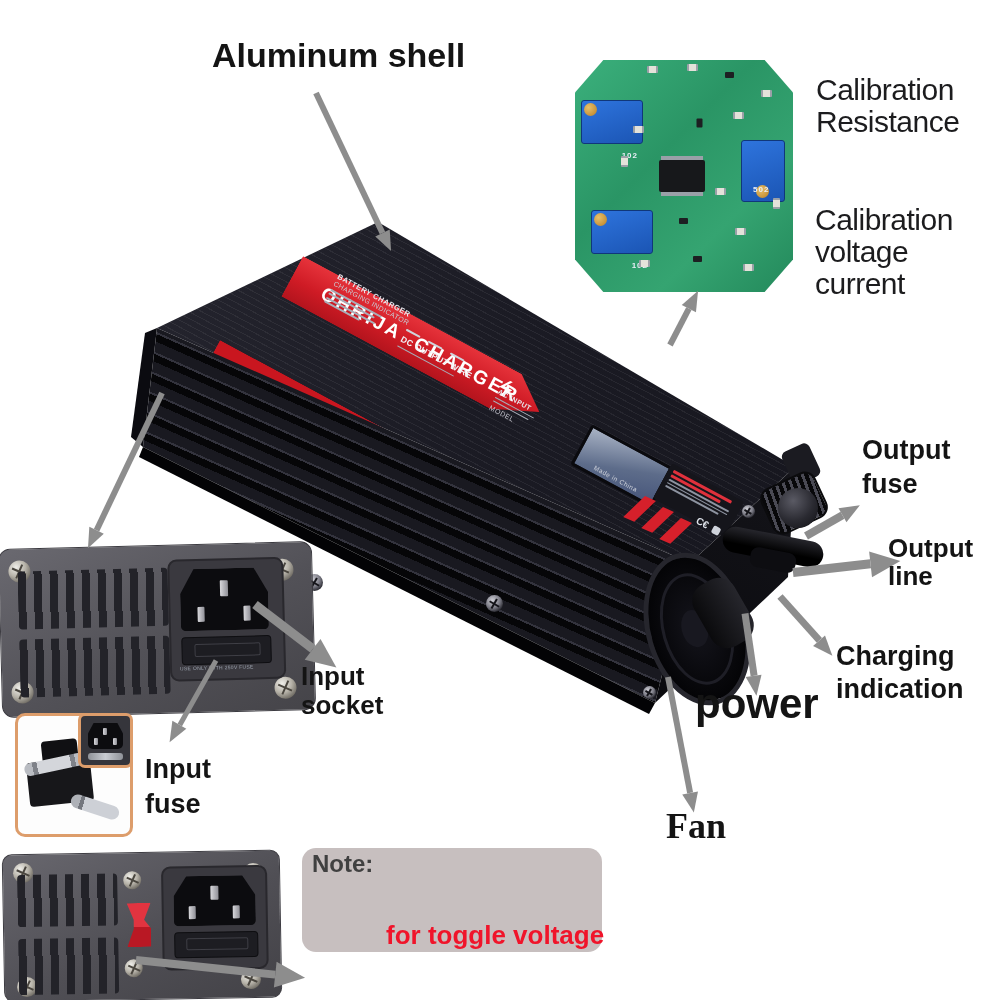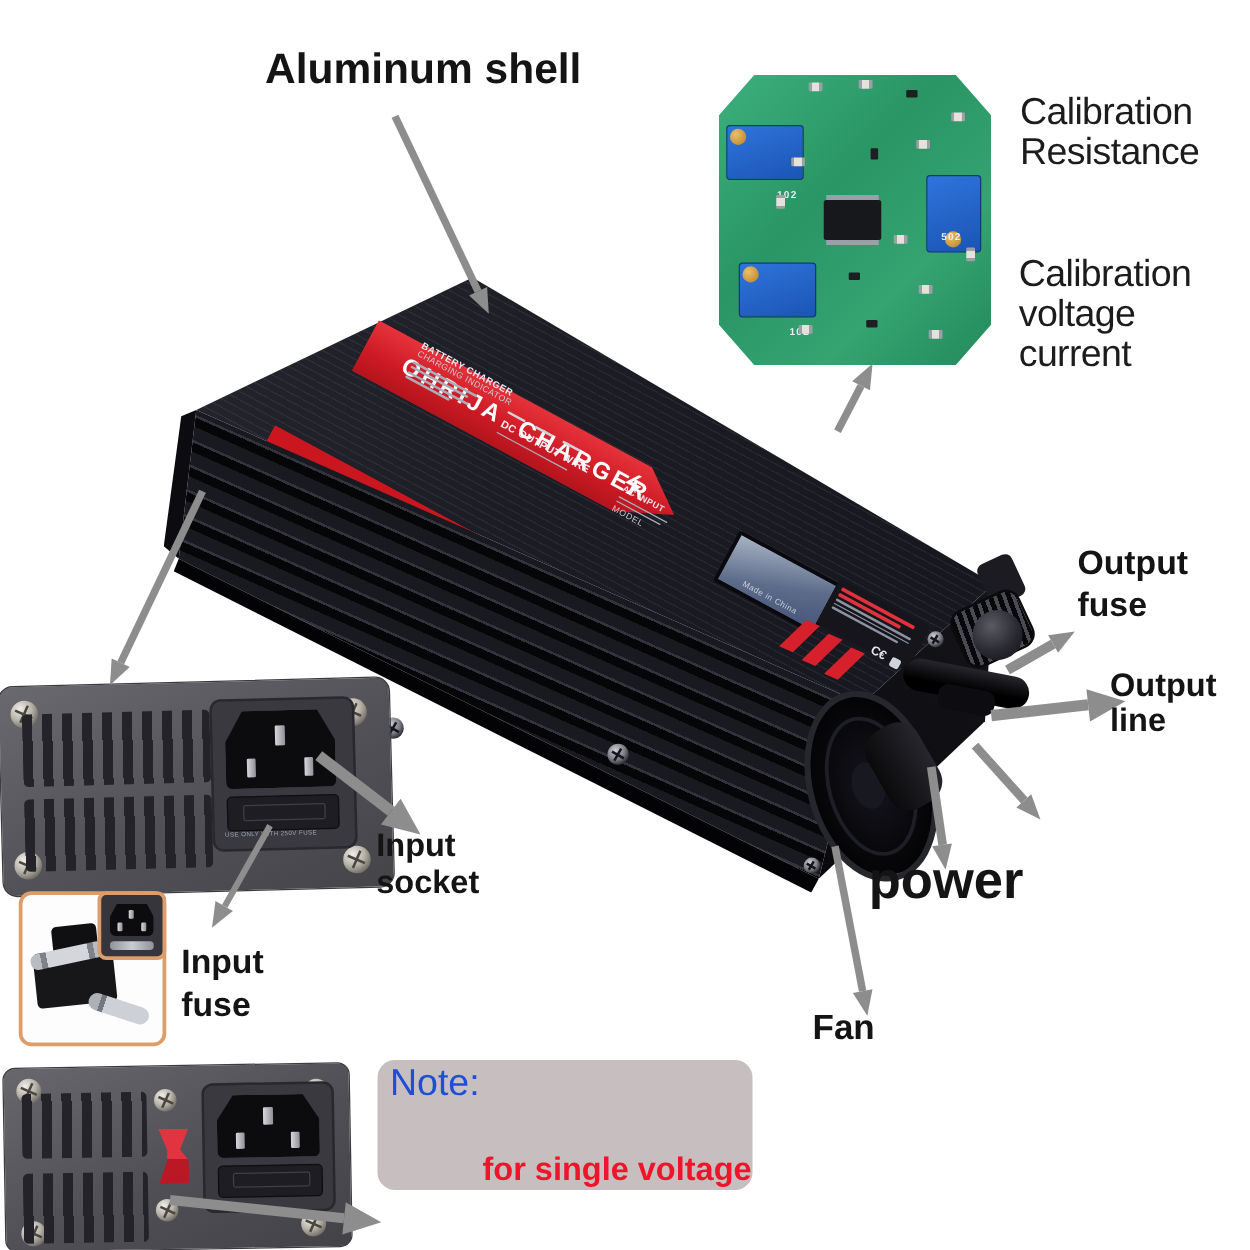--- a/index.html
+++ b/index.html
@@ -240,22 +240,22 @@
         <div class="pin" style="left:15px;top:30px;width:7px;height:13px;"></div>
         <div class="pin" style="left:59px;top:30px;width:7px;height:13px;"></div>
       </div>
       <div class="drawer" style="left:10px;top:64px;width:82px;height:24px;">
         <div class="inner"></div>
       </div>
     </div>
   </div>
 
   <div style="position:absolute;left:302px;top:848px;width:300px;height:104px;background:#c7bfbf;border-radius:14px;">
-    <div style="position:absolute;left:10px;top:2px;font-size:30px;font-weight:400;color:#1d4ed8;">Note:</div>
-    <div style="position:absolute;left:84px;top:72px;width:212px;text-align:center;font-size:26px;font-weight:700;color:#f0142a;white-space:nowrap;">for single voltage</div>
+    <div style="position:absolute;left:10px;top:2px;font-size:24px;font-weight:700;color:#404040;">Note:</div>
+    <div style="position:absolute;left:84px;top:72px;width:212px;text-align:center;font-size:26px;font-weight:700;color:#f0142a;white-space:nowrap;">for toggle voltage</div>
   </div>
 
   <div class="arrow" style="left:316px;top:90px;width:155px;height:6px;transform:rotate(64.6deg);">
       <span class="head"></span>
     </div>
   <div class="arrow" style="left:670px;top:342px;width:41px;height:6px;transform:rotate(-62.6deg);">
       <span class="head"></span>
     </div>
   <div class="arrow" style="left:162px;top:390px;width:152px;height:6px;transform:rotate(115.5deg);">
       <span class="head"></span>
@@ -301,24 +301,28 @@
   <div class="t" style="left:862px;top:434px;font-size:27px;line-height:1.25;">
     <div>Output</div>
     <div>fuse</div>
   </div>
 
   <div class="t" style="left:888px;top:534px;font-size:26px;line-height:1.08;">
     <div>Output</div>
     <div>line</div>
   </div>
 
+  <div class="t" style="left:836px;top:640px;font-size:27px;line-height:1.22;">
+    <div>Charging</div>
+    <div>indication</div>
+  </div>
 
   <div class="t" style="left:695px;top:680px;font-size:42px;">power</div>
 
-  <div class="t" style="left:650px;top:806px;font-size:28px;">Fan</div>
+  <div class="t" style="left:666px;top:806px;font-size:36px;font-family:Liberation Serif, serif;">Fan</div>
 
   <div class="t" style="left:301px;top:662px;font-size:26px;line-height:1.12;">
     <div>Input</div>
     <div>socket</div>
   </div>
 
   <div class="t" style="left:145px;top:752px;font-size:27px;line-height:1.3;">
     <div>Input</div>
     <div>fuse</div>
   </div>

